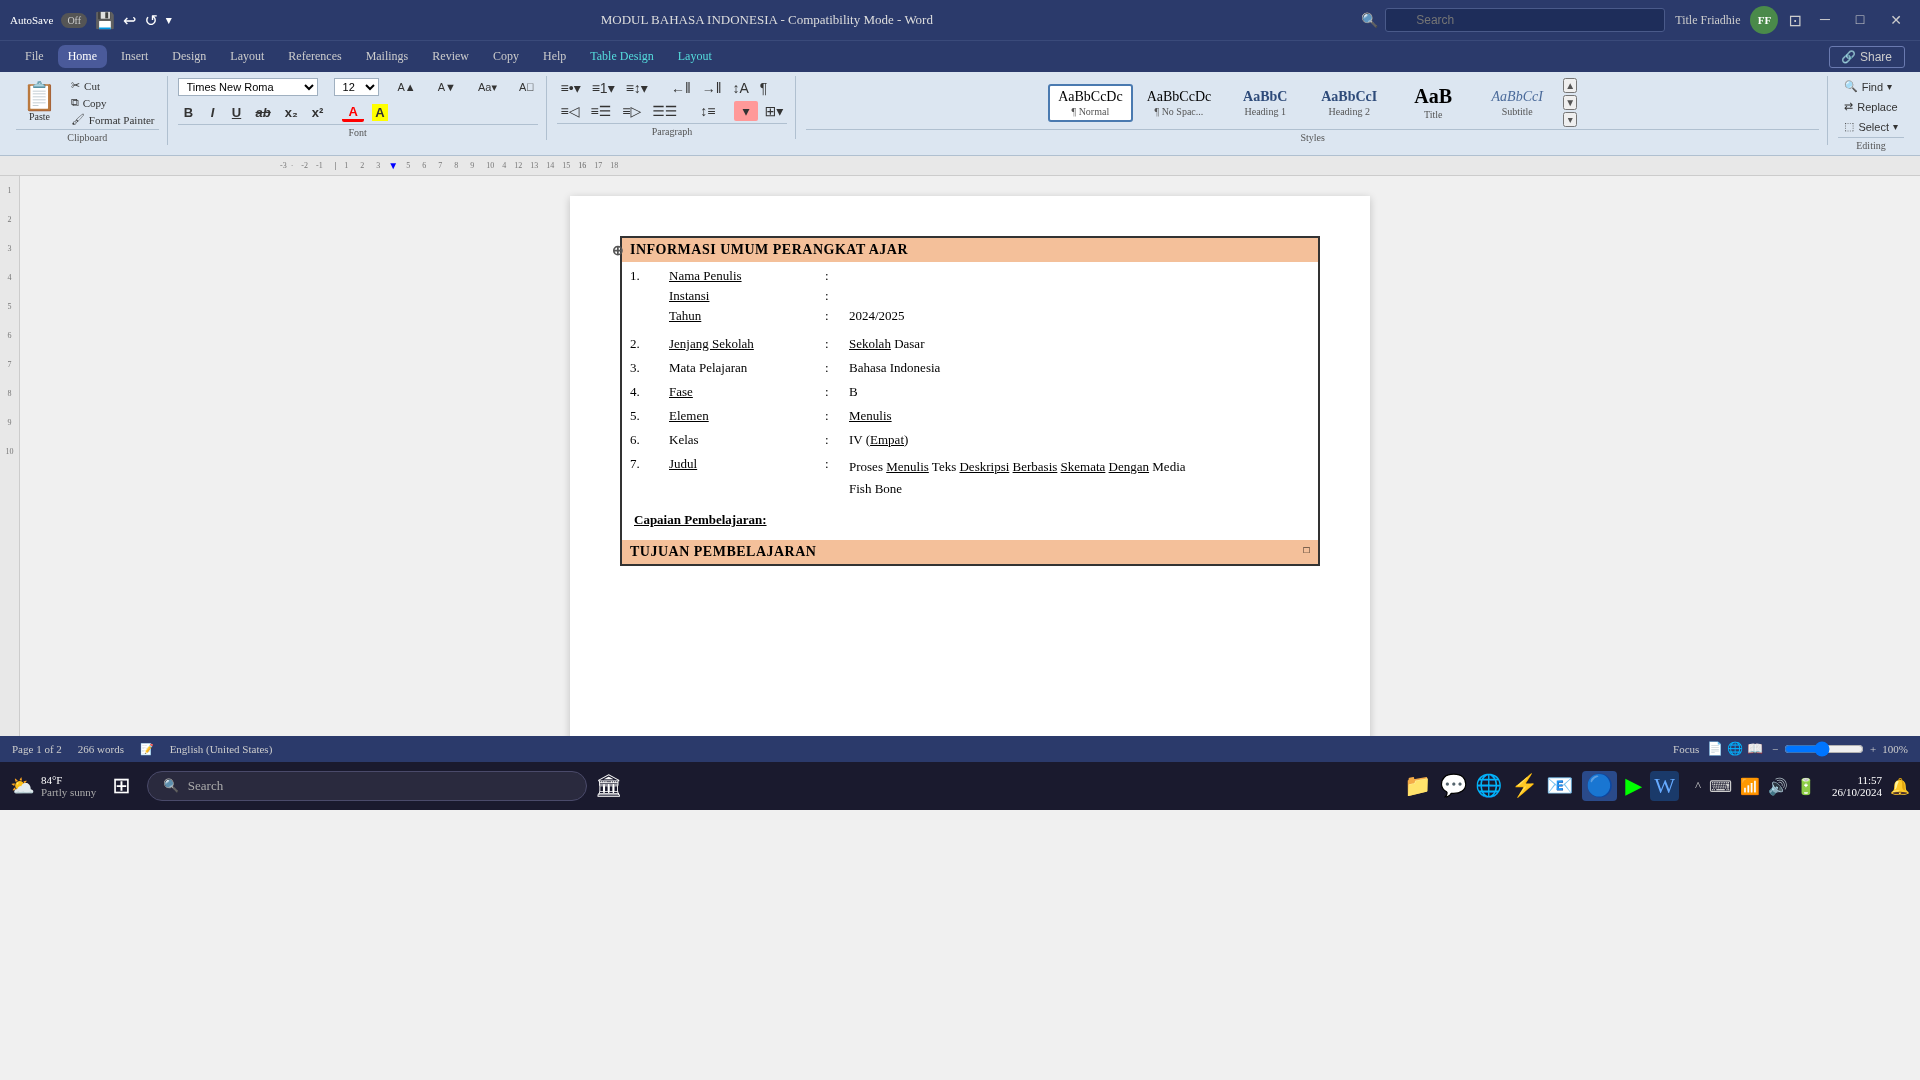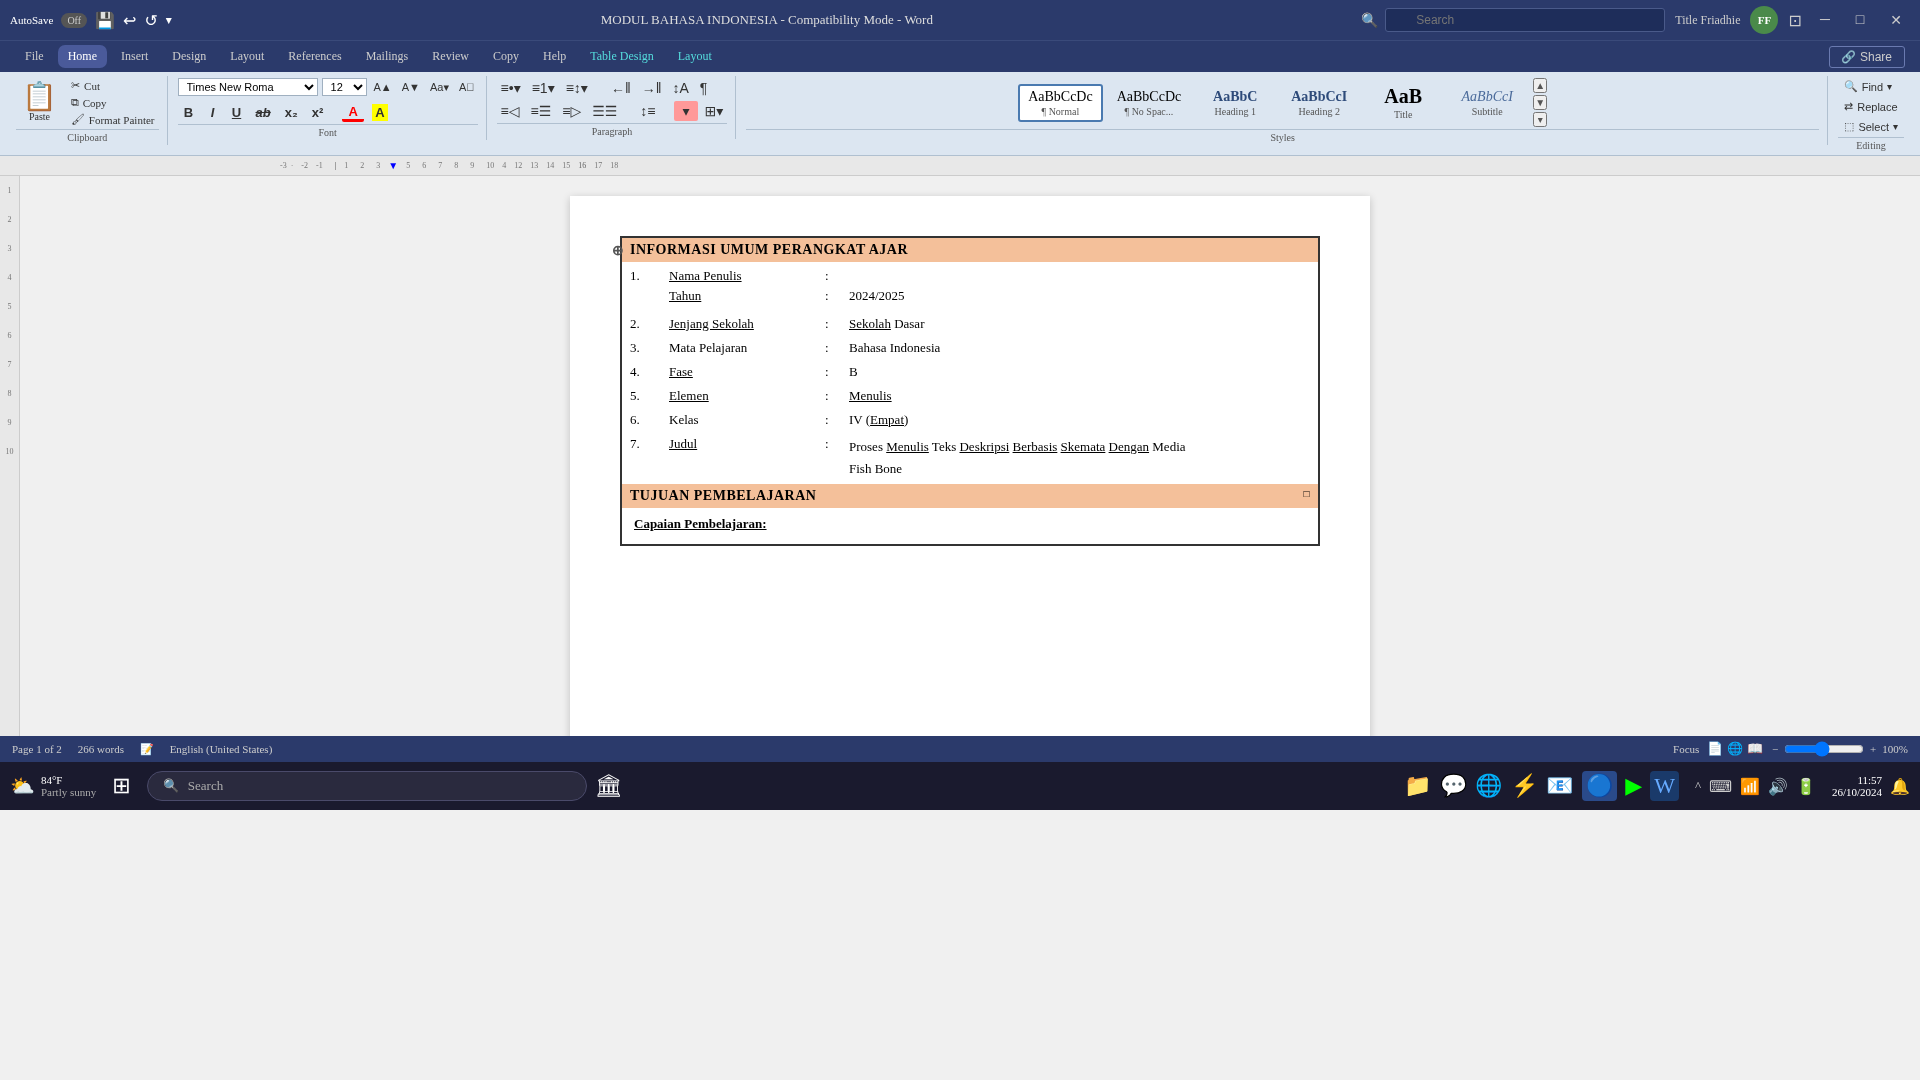--- a/index.html
+++ b/index.html
@@ -61,21 +61,21 @@
     .ribbon-group-content { display: flex; align-items: center; gap: 4px; }
 
     .paste-btn { display: flex; flex-direction: column; align-items: center; cursor: pointer; padding: 2px 6px; border-radius: 3px; }
     .paste-icon { font-size: 28px; color: #2b3a6b; line-height: 1; }
     .paste-label { font-size: 10px; color: #333; }
 
     .clipboard-actions { display: flex; flex-direction: column; gap: 2px; }
     .clip-btn { display: flex; align-items: center; gap: 4px; font-size: 11px; cursor: pointer; padding: 1px 4px; border-radius: 2px; color: #333; }
 
     
-    .font-row { display: flex; align-items: center; gap: 4px; margin-bottom: 3px; }
+    .font-row { display: flex; align-items: center; gap: 16px; margin-bottom: 3px; }
     .font-select { font-size: 11px; border: 1px solid #a0b0c0; background: white; padding: 1px 4px; width: 140px; }
     .font-size-select { font-size: 11px; border: 1px solid #a0b0c0; background: white; padding: 1px 4px; width: 45px; }
     .font-size-btn { font-size: 12px; cursor: pointer; color: #333; background: none; border: none; }
 
     .format-row { display: flex; align-items: center; gap: 2px; }
     .fmt-btn { font-size: 13px; font-weight: bold; cursor: pointer; padding: 2px 6px; border-radius: 2px; border: none; background: none; color: #333; min-width: 22px; text-align: center; }
     .fmt-btn.bold { font-weight: bold; }
     .fmt-btn.italic { font-style: italic; }
     .fmt-btn.underline { text-decoration: underline; }
     .para-row { display: flex; align-items: center; gap: 3px; }
@@ -387,20 +387,26 @@
           </td>
         </tr>
 
         <tr>
           <td class="num-col" style="padding:6px 8px 2px;">1.</td>
           <td class="label-col" style="padding:6px 8px 2px;"><span class="underline-text">Nama Penulis</span></td>
           <td class="colon-col" style="padding:6px 4px 2px;">:</td>
           <td class="value-col" style="padding:6px 8px 2px;"></td>
         </tr>
 
+        <tr>
+          <td class="num-col" style="padding:2px 8px;"></td>
+          <td class="label-col" style="padding:2px 8px;"><span class="underline-text">Instansi</span></td>
+          <td class="colon-col" style="padding:2px 4px;">:</td>
+          <td class="value-col" style="padding:2px 8px;"></td>
+        </tr>
 
         <tr>
           <td class="num-col" style="padding:2px 8px;"></td>
           <td class="label-col" style="padding:2px 8px;"><span class="underline-text">Tahun</span></td>
           <td class="colon-col" style="padding:2px 4px;">:</td>
           <td class="value-col" style="padding:2px 8px 8px;">2024/2025</td>
         </tr>
 
         <tr>
           <td style="padding:4px 8px;">2.</td>
@@ -438,29 +444,29 @@
         </tr>
 
         <tr>
           <td style="padding:4px 8px;">7.</td>
           <td style="padding:4px 8px;"><span class="underline-text">Judul</span></td>
           <td style="padding:4px 4px;">:</td>
           <td style="padding:4px 8px;line-height:1.7;">Proses <span class="underline-text">Menulis</span> Teks <span class="underline-text">Deskripsi</span> <span class="underline-text">Berbasis</span> <span class="underline-text">Skemata</span> <span class="underline-text">Dengan</span> Media<br>Fish Bone</td>
         </tr>
 
         <tr>
+          <td colspan="4" style="padding:8px 12px;">
+            <div class="capaian-label">Capaian Pembelajaran:</div>
+          </td>
+        </tr>
+
+        <tr>
           <td colspan="4" class="section-header">
             <span>TUJUAN PEMBELAJARAN</span>
             <span style="float:right;font-size:10px;cursor:pointer;">□</span>
-          </td>
-        </tr>
-
-        <tr>
-          <td colspan="4" style="padding:8px 12px;">
-            <div class="capaian-label">Capaian Pembelajaran:</div>
           </td>
         </tr>
       </tbody>
         </table>
 
     </div>
   </div>
 </div>
 
 <div class="status-bar">

